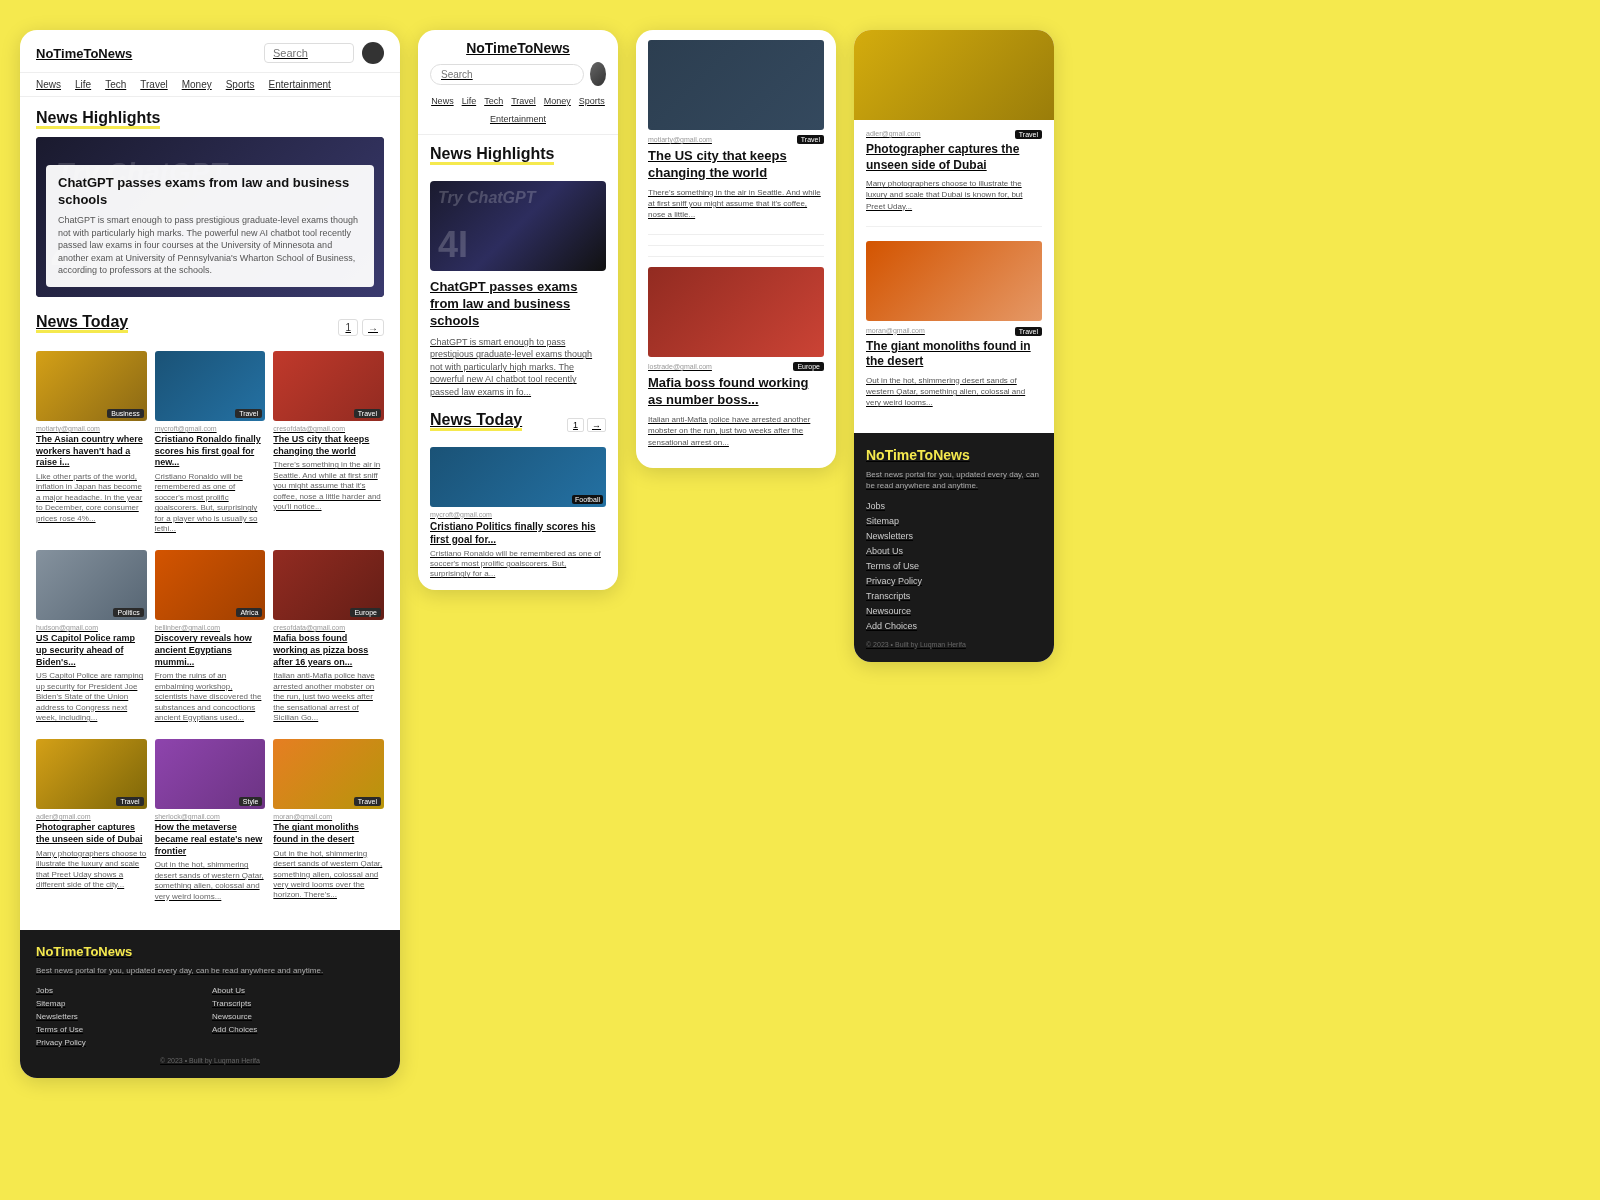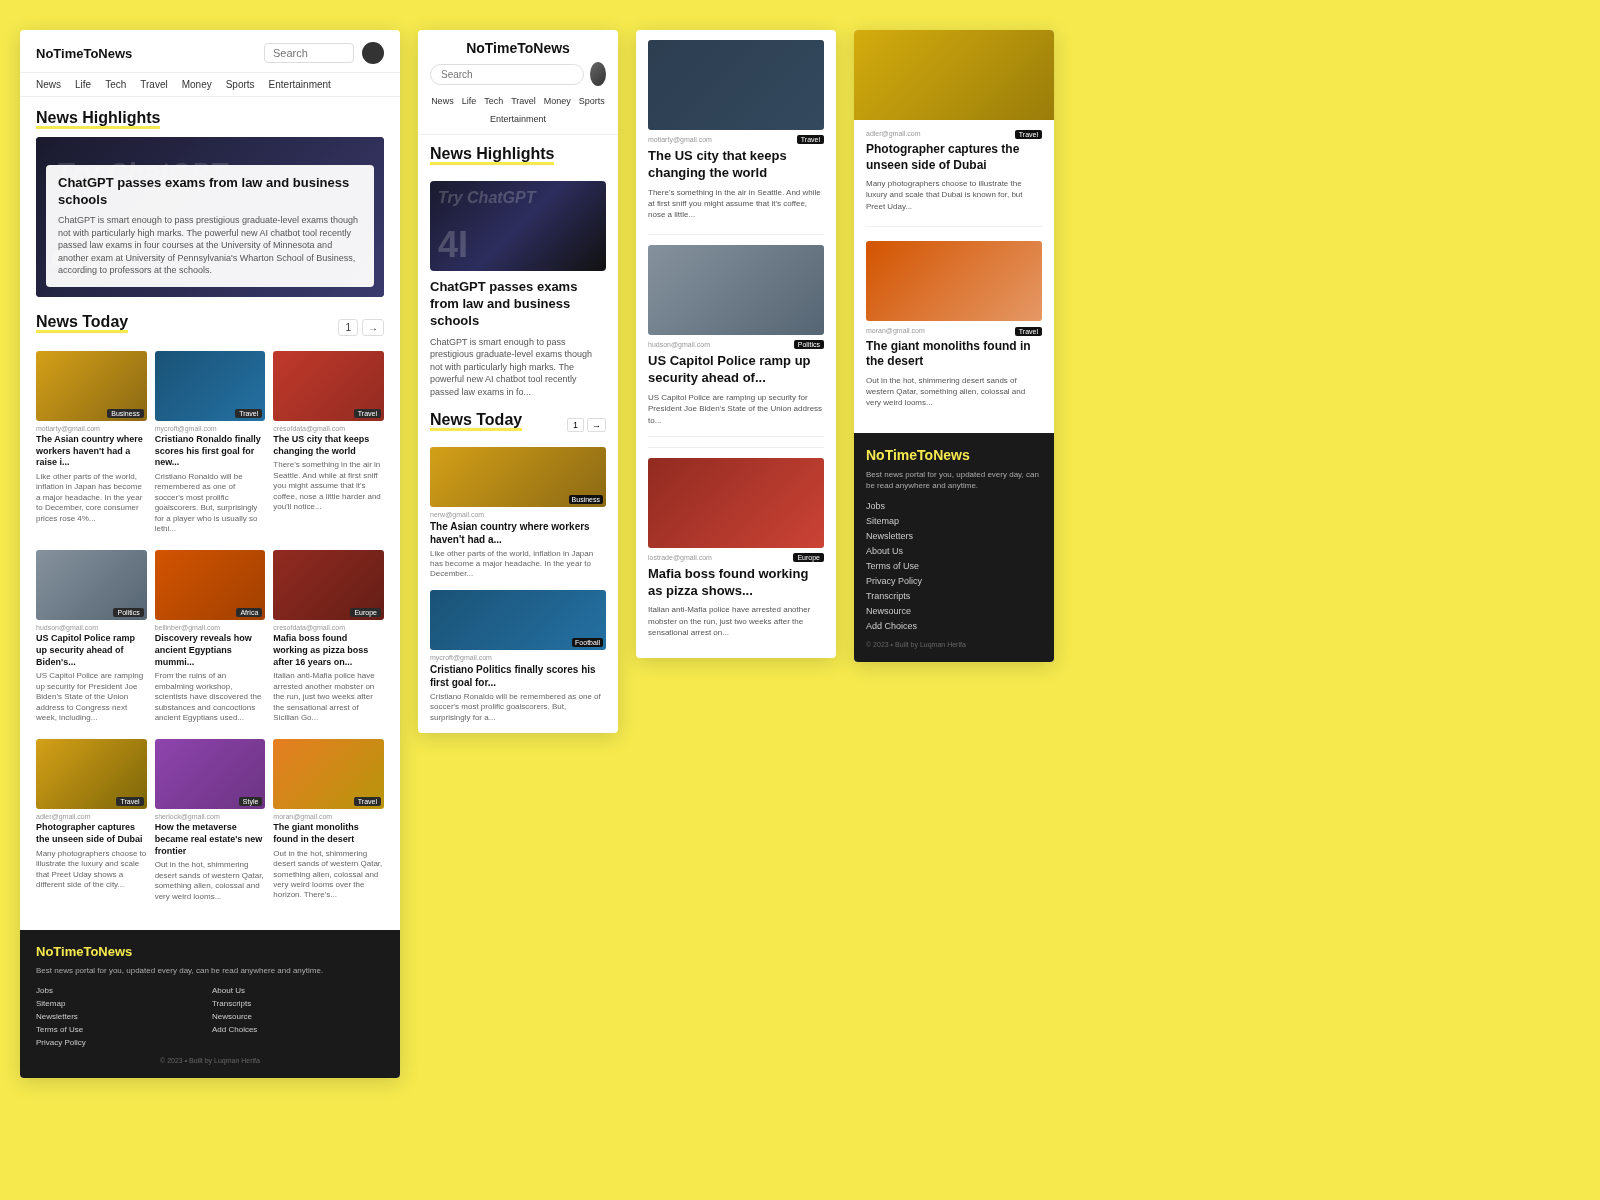--- a/index.html
+++ b/index.html
@@ -17,23 +17,24 @@
       display: flex;
       gap: 18px;
       align-items: flex-start;
       max-width: 1560px;
       width: 100%;
     }
 
     
     .screen {
       background: #fff;
-      border-radius: 4px;
+      border-radius: 17px;
       overflow: hidden;
       box-shadow: 0 4px 20px rgba(0,0,0,0.15);
+      text-decoration: underline;
     }
 
     
     .screen-1 { width: 380px; flex-shrink: 0; }
 
     .s1-header {
       display: flex;
       align-items: center;
       justify-content: space-between;
       padding: 12px 16px 8px;
@@ -755,28 +756,20 @@
       <div class="s2-news-today-header">
         <span class="section-title">News Today</span>
         <div class="s2-pagination">
           <span class="s2-page-num">1</span>
           <span class="s2-page-arrow">→</span>
         </div>
       </div>
 
       <div class="s2-news-list">
 
-        <div class="s2-news-item">
-          <div class="s2-news-img img-asian">
-            <span class="s2-news-badge">Business</span>
-          </div>
-          <div class="s2-news-email">nerw@gmail.com</div>
-          <div class="s2-news-title">The Asian country where workers haven't had a...</div>
-          <div class="s2-news-desc">Like other parts of the world, inflation in Japan has become a major headache. In the year to December...</div>
-        </div>
 
         <div class="s2-news-item">
           <div class="s2-news-img img-arabic">
             <span class="s2-news-badge">Football</span>
           </div>
           <div class="s2-news-email">mycroft@gmail.com</div>
           <div class="s2-news-title">Cristiano Politics finally scores his first goal for...</div>
           <div class="s2-news-desc">Cristiano Ronaldo will be remembered as one of soccer's most prolific goalscorers. But, surprisingly for a...</div>
         </div>
       </div>
@@ -792,42 +785,33 @@
         <div style="display:flex;align-items:center;justify-content:space-between;margin-bottom:3px;">
           <span class="s3-email">motiarty@gmail.com</span>
           <span class="s3-badge">Travel</span>
         </div>
         <div class="s3-title">The US city that keeps changing the world</div>
         <div class="s3-desc">There's something in the air in Seattle. And while at first sniff you might assume that it's coffee, nose a little...</div>
       </div>
 
       <hr class="s3-divider">
 
-      <div class="s3-article-item">
-        <div class="s3-main-img img-capitol"></div>
-        <div style="display:flex;align-items:center;justify-content:space-between;margin-bottom:3px;">
-          <span class="s3-email">hudson@gmail.com</span>
-          <span class="s3-badge">Politics</span>
-        </div>
-        <div class="s3-title">US Capitol Police ramp up security ahead of...</div>
-        <div class="s3-desc">US Capitol Police are ramping up security for President Joe Biden's State of the Union address to...</div>
-      </div>
 
       <hr class="s3-divider">
 
 
       <hr class="s3-divider">
 
       <div class="s3-article-item">
         <div class="s3-main-img img-pizza"></div>
         <div style="display:flex;align-items:center;justify-content:space-between;margin-bottom:3px;">
           <span class="s3-email">lostrade@gmail.com</span>
           <span class="s3-badge">Europe</span>
         </div>
-        <div class="s3-title">Mafia boss found working as pizza shows...</div>
+        <div class="s3-title">Mafia boss found working as number boss...</div>
         <div class="s3-desc">Italian anti-Mafia police have arrested another mobster on the run, just two weeks after the sensational arrest on...</div>
       </div>
 
     </div>
   </div>
 
   <div class="screen screen-4">
     <div class="s4-body">
 
       <div class="s4-top-img">

